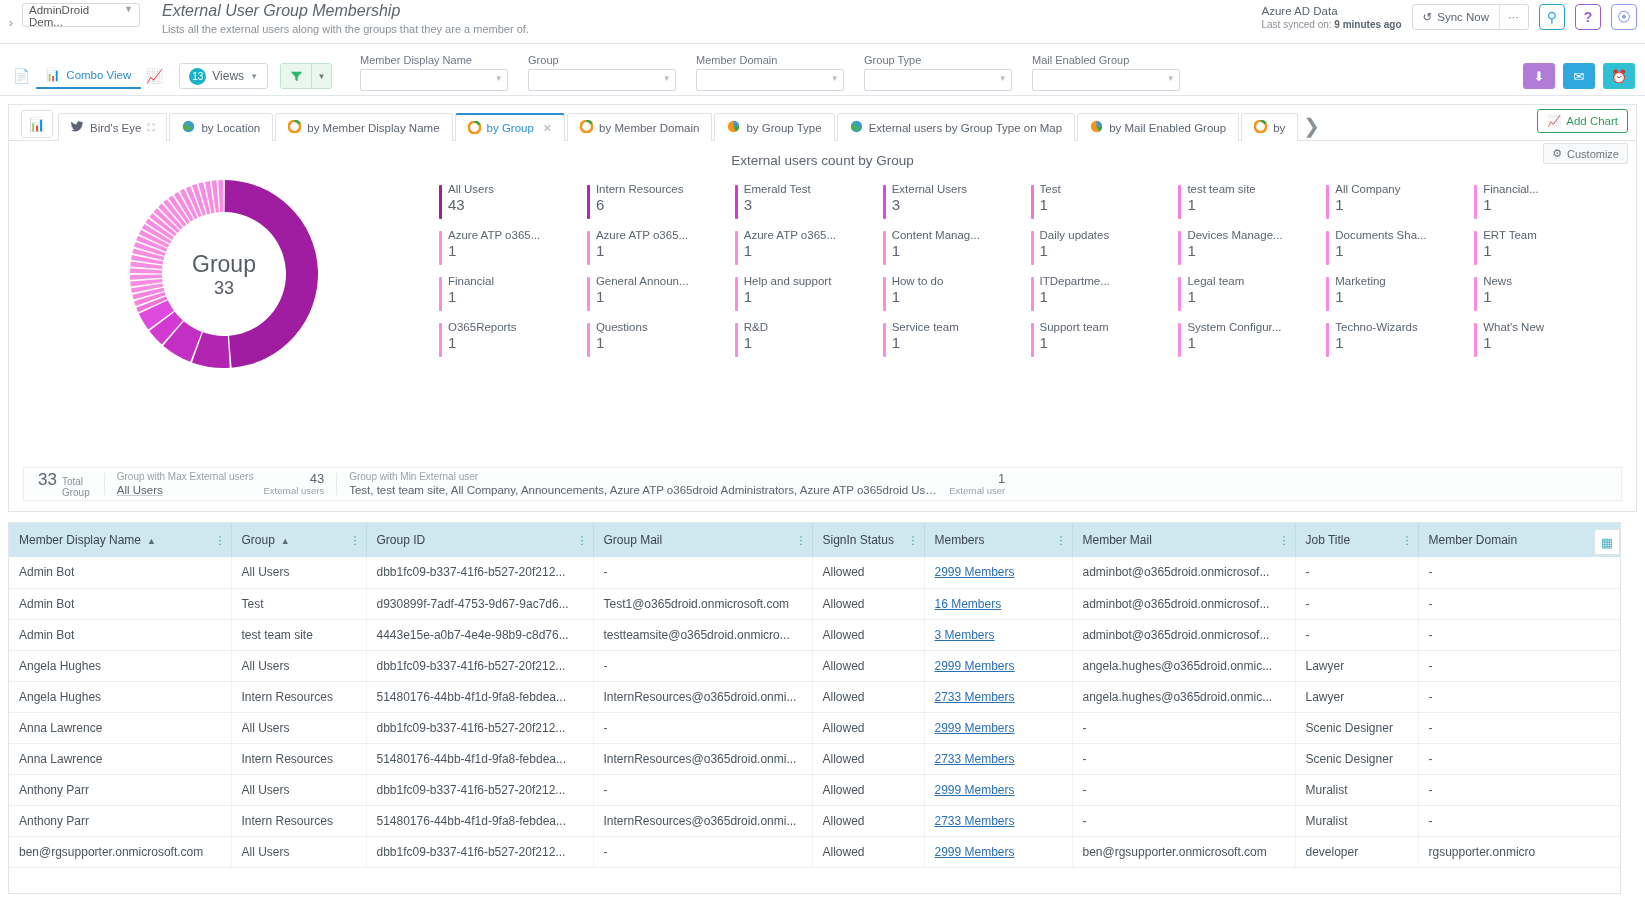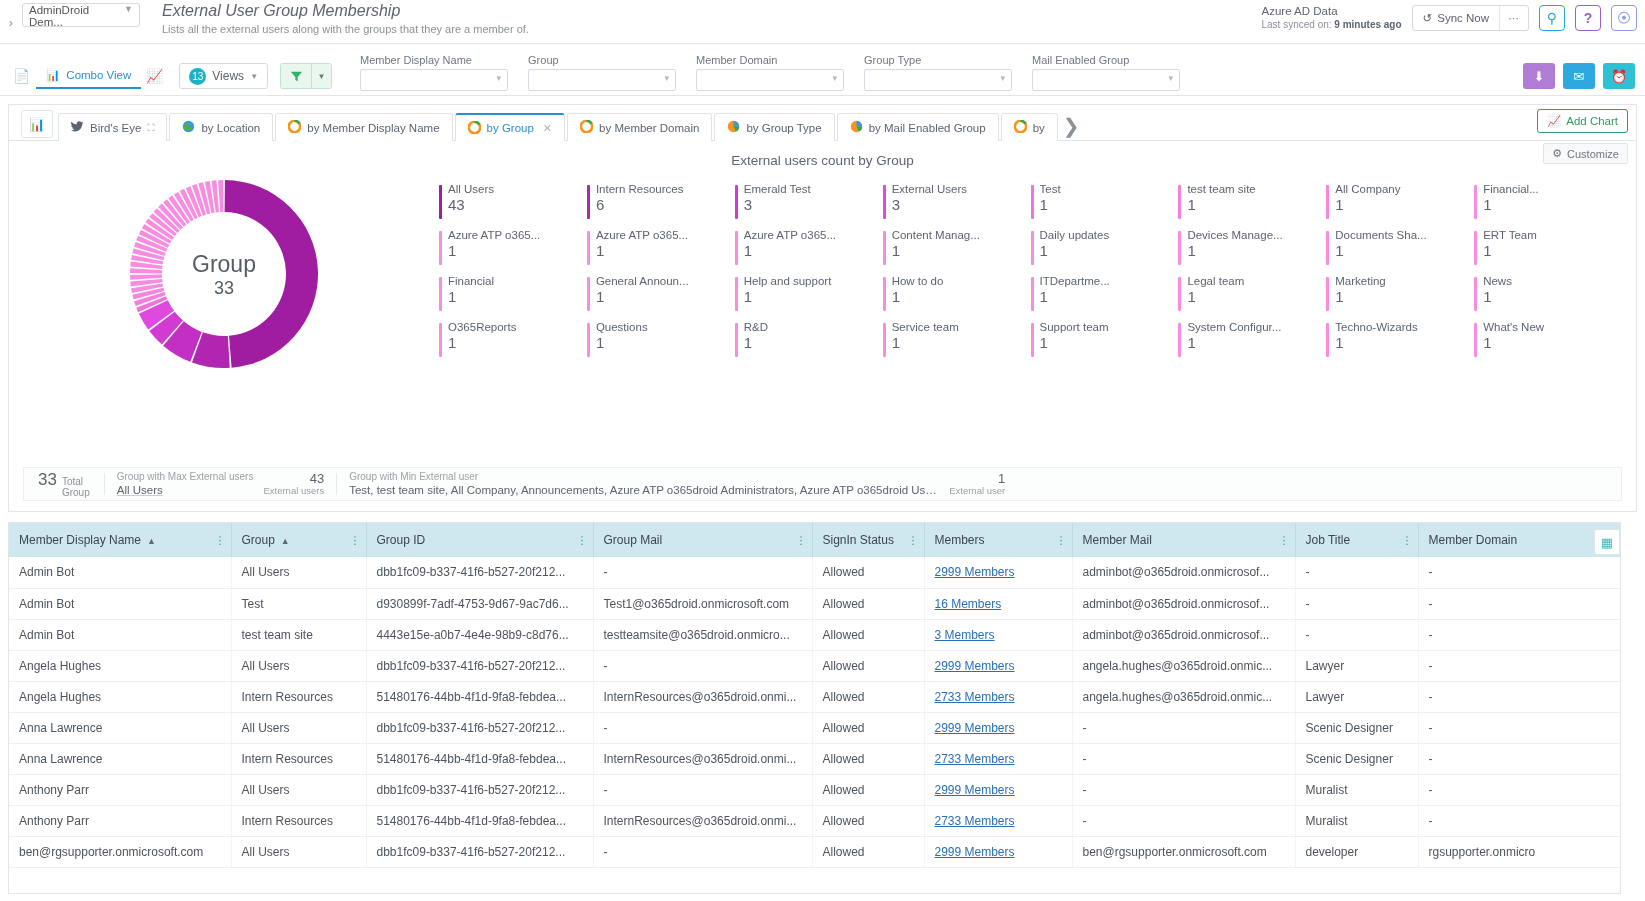--- a/index.html
+++ b/index.html
@@ -40,21 +40,21 @@
   .title-block { margin-left: 22px; padding-top: 2px; }
   .page-title {
     font-size: 16px; color: #5c6470; font-weight: normal;
     line-height: 18px; margin: 0; font-style: italic;
   }
   .page-sub {
     font-size: 11px; color: #8b9199; margin-top: 3px;
   }
   .hdr-right {
     position: absolute; right: 8px; top: 4px;
-    display: flex; align-items: center; gap: 10px;
+    display: flex; gap: 10px;
   }
   .sync-info { text-align: left; line-height: 14px; }
   .sync-info .l1 { font-size: 11.5px; color: #5c6470; }
   .sync-info .l2 { font-size: 10px; color: #8b9199; }
   .sync-info .l2 b { color: #5c6470; font-weight: bold; }
   .sync-btn-group {
     display: flex; height: 26px;
     border: 1px solid #d5dae0; border-radius: 3px; overflow: hidden;
     background: #fff;
   }
@@ -449,20 +449,28 @@
             </svg></span>
           <span>by Member Domain</span>
         </div>
         <div class="ctab">
           <span><svg width="13" height="13" viewBox="0 0 16 16">
               <circle cx="8" cy="8" r="7" fill="#f7941e"></circle>
               <path d="M8 8V1a7 7 0 0 1 7 7z" fill="#3a9ad9"></path>
               <path d="M8 8l7 0a7 7 0 0 1-4 6.3z" fill="#2fa84f"></path>
             </svg></span>
           <span>by Group Type</span>
+        </div>
+        <div class="ctab">
+          <span><svg width="13" height="13" viewBox="0 0 16 16">
+              <circle cx="8" cy="8" r="7" fill="#3a9ad9"></circle>
+              <path d="M2 6c2 1 4 0 6 1s3 3 5 2c-1 3-4 5-7 4S1 9 2 6z" fill="#4caf50"></path>
+              <path d="M4 2c1 1 3 1 4 2s0 2-1 2-2-1-3-1 0-2 0-3z" fill="#4caf50"></path>
+            </svg></span>
+          <span>External users by Group Type on Map</span>
         </div>
         <div class="ctab">
           <span><svg width="13" height="13" viewBox="0 0 16 16">
               <circle cx="8" cy="8" r="7" fill="#f7941e"></circle>
               <path d="M8 8V1a7 7 0 0 1 7 7z" fill="#3a9ad9"></path>
               <path d="M8 8l7 0a7 7 0 0 1-4 6.3z" fill="#2fa84f"></path>
             </svg></span>
           <span>by Mail Enabled Group</span>
         </div>
         <div class="ctab">

